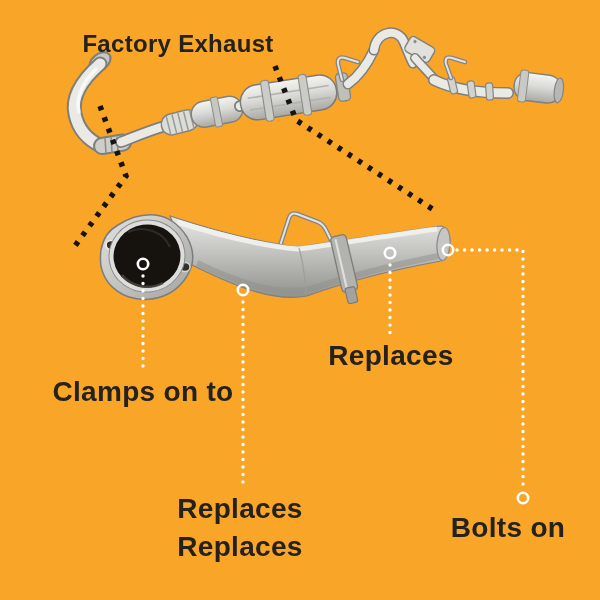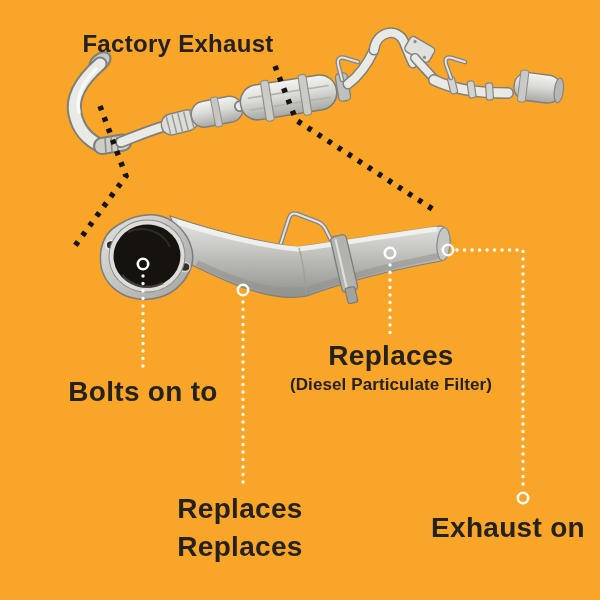--- a/index.html
+++ b/index.html
@@ -162,30 +162,29 @@
 
       <circle class="lring" cx="448" cy="250" r="5.2"></circle>
       <path class="leader" d="M457,250 H523 V488"></path>
       <circle class="lring" cx="523" cy="498" r="5.2"></circle>
     </g>
   </svg>
 
   <div class="label title-label" style="left:178px;top:31px;">Factory Exhaust</div>
 
   <div class="label big lh40" style="left:143px;top:372px;">
-    <div>Bolts on to</div>
+    <div>Clamps on to</div>
   </div>
 
   <div class="label big" style="left:391px;top:337px;">
     <div>Replaces</div>
-    <div class="sub">(Diesel Particulate Filter)</div>
   </div>
 
   <div class="label big" style="left:240px;top:490px;">
     <div>Replaces</div>
     <div>Replaces</div>
   </div>
 
   <div class="label big" style="left:508px;top:509px;">
-    <div>Exhaust on</div>
+    <div>Bolts on</div>
   </div>
 
 </div>
 
 </body></html>

